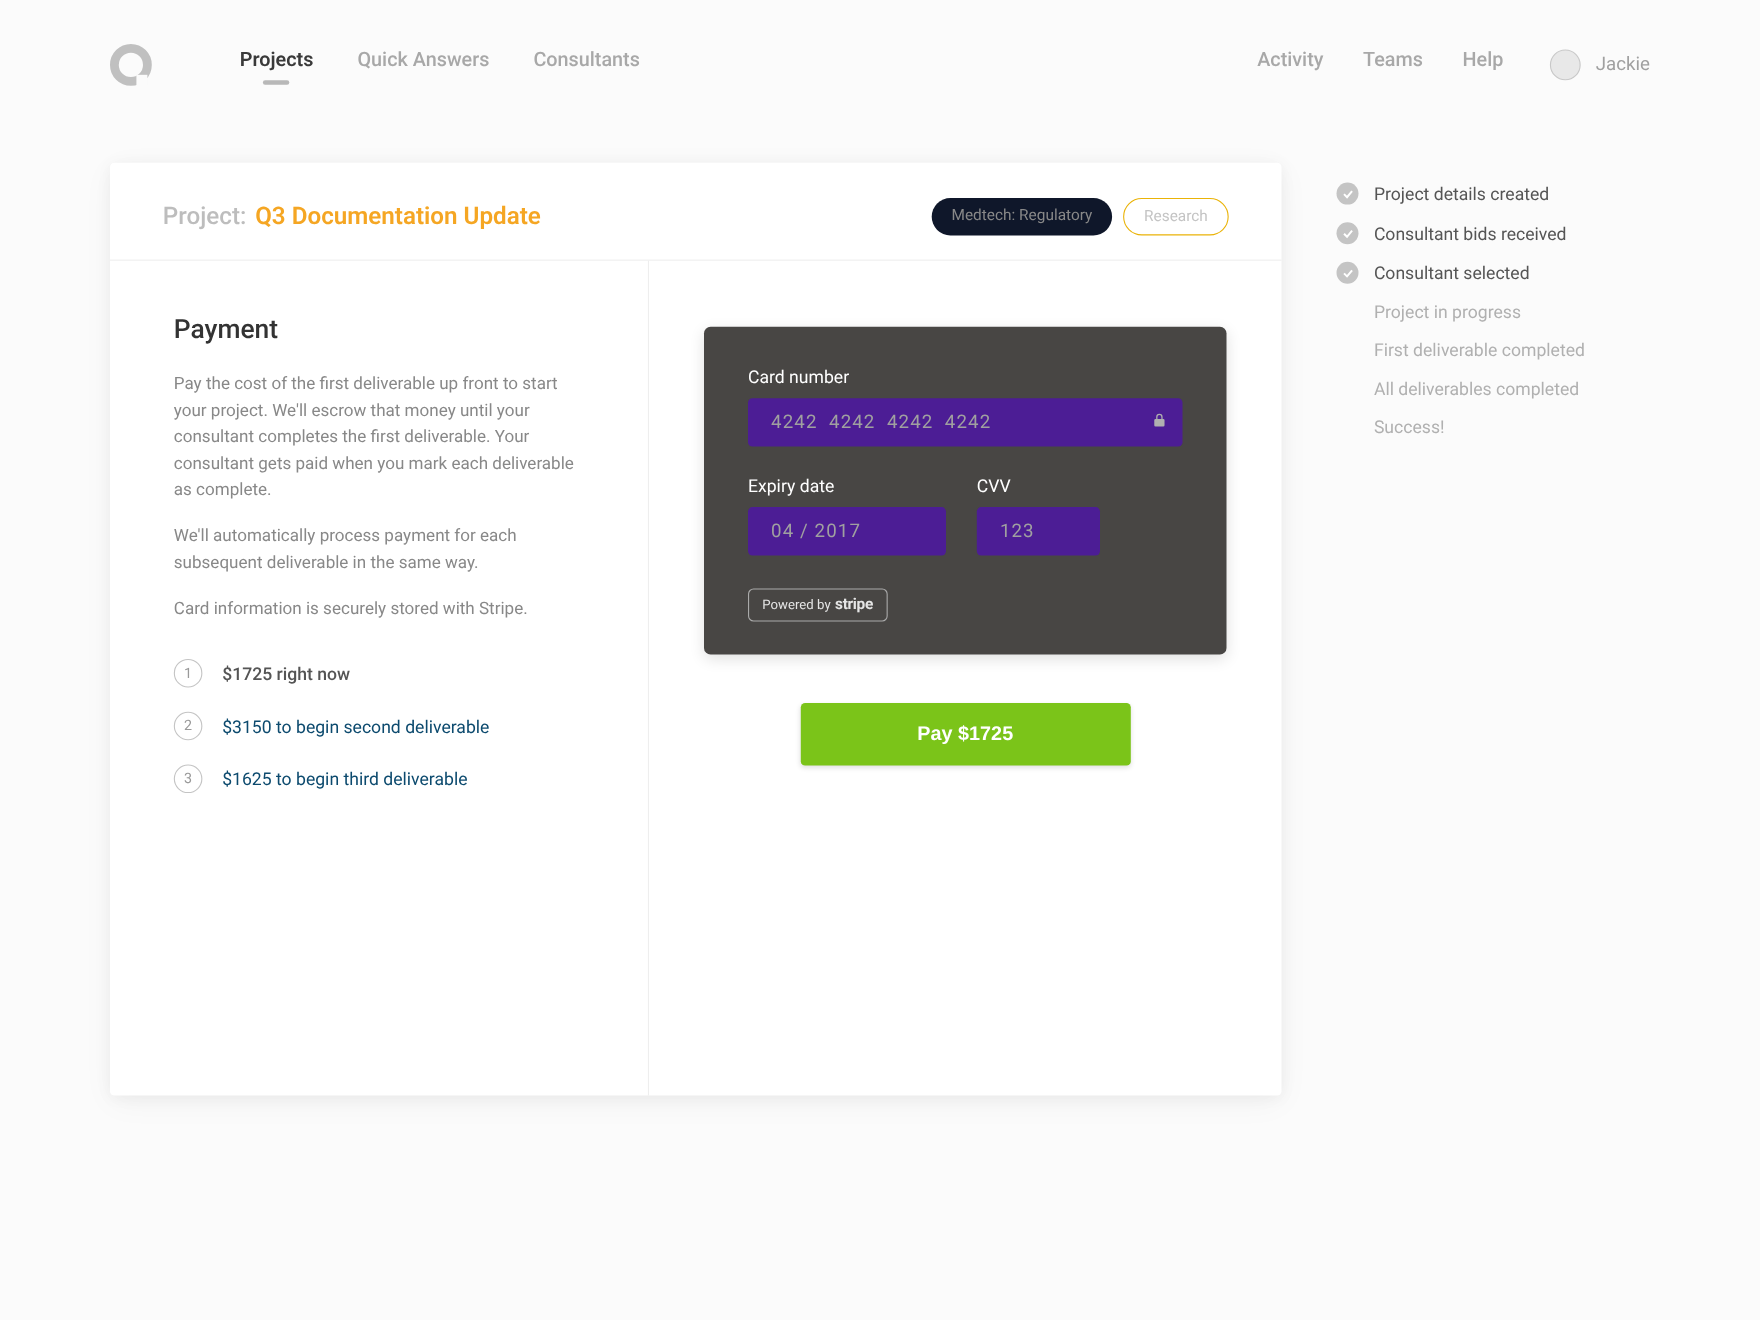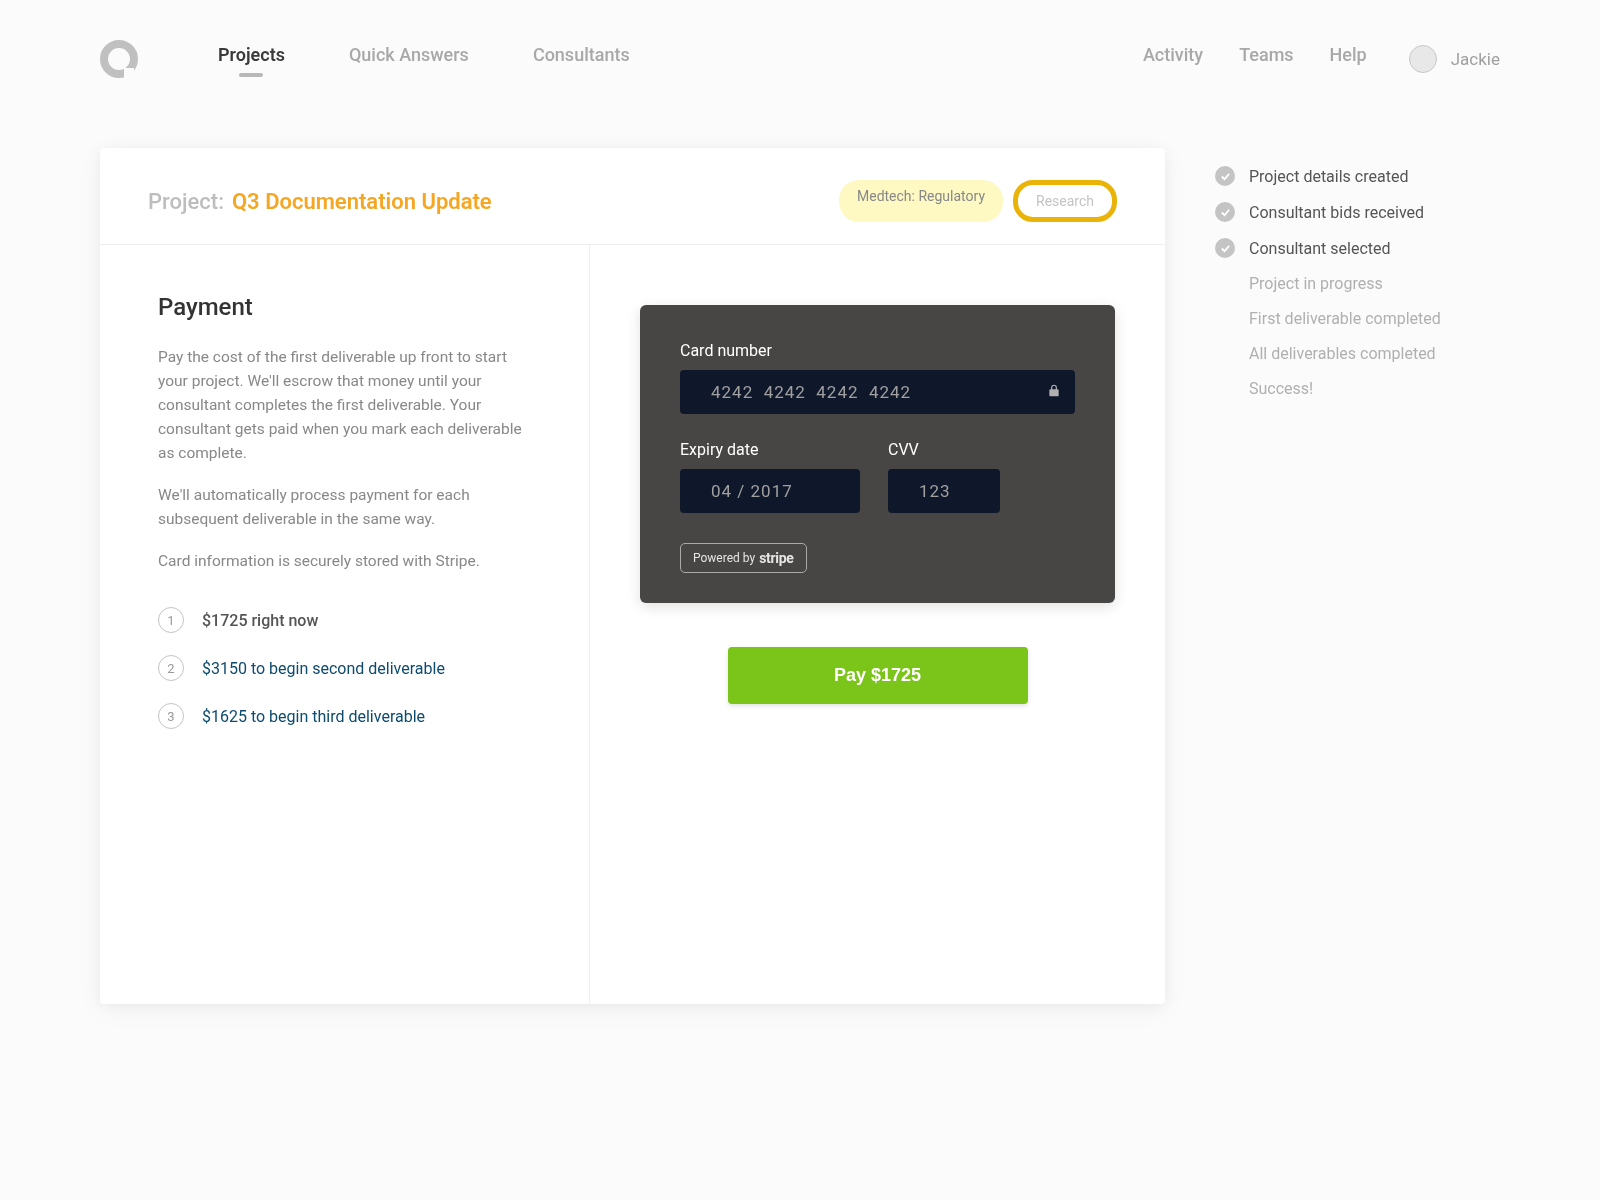--- a/index.html
+++ b/index.html
@@ -25,21 +25,21 @@
     }
     .logo::after {
       content: '';
       position: absolute;
       width: 10px;
       height: 10px;
       background: #fbfbfb;
       bottom: -8px;
       right: -4px;
     }
-    .nav-left { display: flex; gap: 64px; }
+    .nav-left { display: flex; gap: 40px; }
     .nav-right { display: flex; gap: 42px; margin-left: auto; align-items: center; }
     .nav-item {
       color: #a8a8a8;
       font-size: 18px;
       font-weight: 500;
       cursor: pointer;
       padding-bottom: 10px;
       position: relative;
     }
     .nav-item.active {
@@ -86,22 +86,22 @@
     }
     .proj-label { font-size: 22px; color: #bdbdbd; font-weight: 500; margin-right: 8px; }
     .proj-name { font-size: 22px; color: #f5a623; font-weight: 600; }
     .tags { margin-left: auto; display: flex; gap: 10px; }
     .tag {
       font-size: 14px;
       padding: 8px 18px;
       border-radius: 20px;
       color: #888;
     }
-    .tag.filled { background: #fef9c3; color: #888; }
-    .tag.outline { border: 5px solid #eab308; color: #c4c4c4; text-align: right; }
+    .tag.filled { background: #0f172a; color: #888; }
+    .tag.outline { border: 1px solid #eab308; color: #c4c4c4; text-align: right; }
 
     .card-body {
       display: flex;
       border-top: 1px solid #eee;
       min-height: 760px;
     }
     .left-col {
       flex: 0 0 490px;
       border-right: 1px solid #eee;
       padding: 48px 58px;
@@ -150,24 +150,24 @@
       box-shadow: 0 4px 14px rgba(0,0,0,0.12);
     }
     .cc-label {
       color: #fff;
       font-size: 16px;
       margin-bottom: 10px;
       display: block;
     }
     .cc-input {
       width: 100%;
-      background: #0f172a;
+      background: #4c1d95;
       border: none;
       border-radius: 4px;
-      padding: 12px 31px;
+      padding: 12px 21px;
       font-size: 17px;
       color: #888;
       letter-spacing: 1px;
       font-family: inherit;
     }
     .cc-input::placeholder { color: #a0a0a0; }
     .cc-card-wrap { position: relative; margin-bottom: 26px; }
     .cc-lock {
       position: absolute;
       right: 14px;

